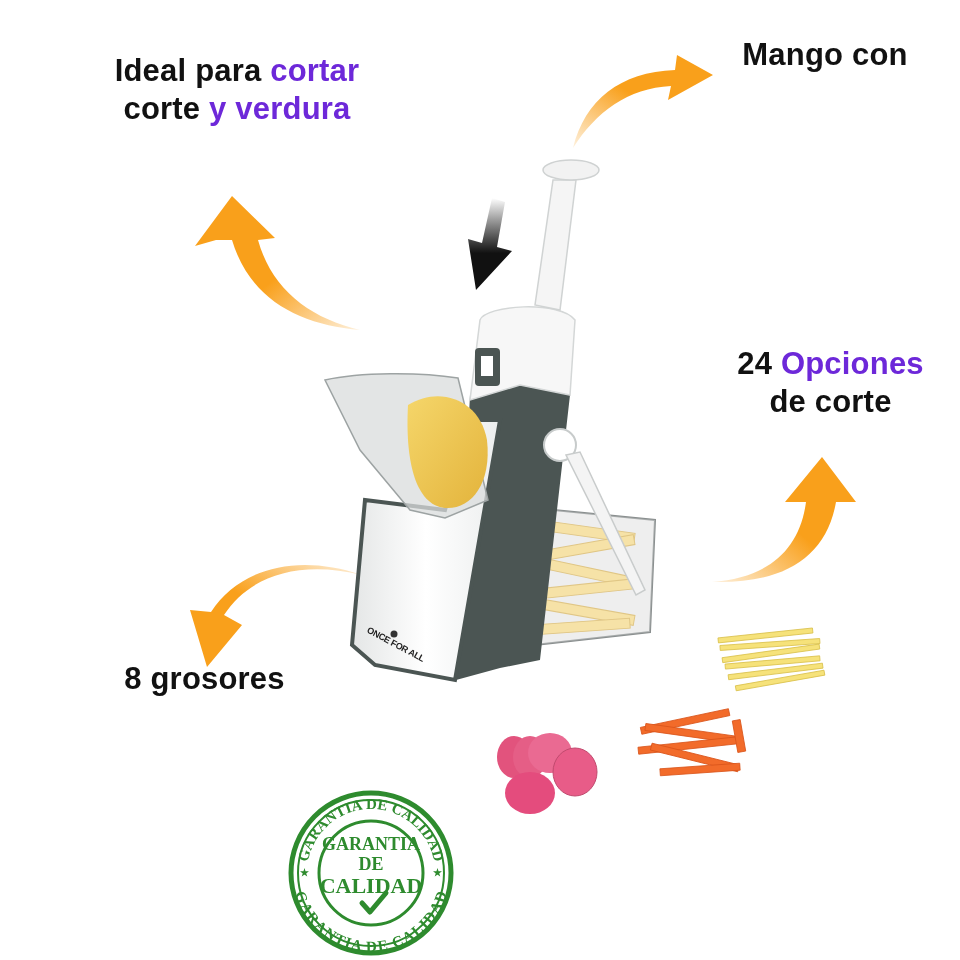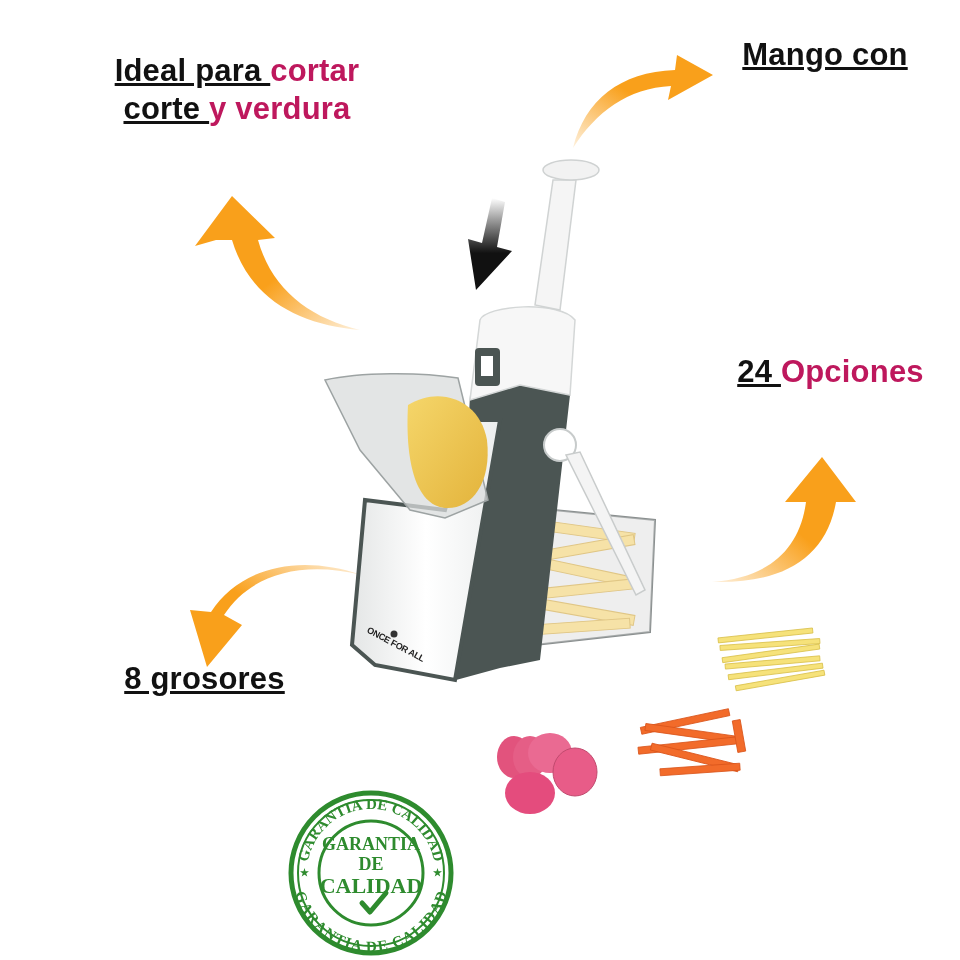--- a/index.html
+++ b/index.html
@@ -1,38 +1,39 @@
 <!DOCTYPE html>
 <html><head>
 <meta charset="utf-8">
 <style>
   html, body { margin:0; padding:0; }
   body { width:960px; height:960px; background:#ffffff; position:relative; overflow:hidden;
          font-family:"Liberation Sans", "DejaVu Sans", sans-serif; }
   .caption { position:absolute; font-weight:bold; font-size:31px; line-height:38px; text-align:center; color:#111; letter-spacing:0.2px; }
-  .caption .hl { color:#be185d; }
-  .caption .dk { color:#111;text-decoration:underline; }
+  .caption .hl { color:#6d28d9; }
+  .caption .dk { color:#111; }
   svg.layer { position:absolute; left:0; top:0; }
   .stamp-text { font-family:"Liberation Serif", "DejaVu Serif", serif; font-weight:bold; fill:#2e8b2e; }
   .brand { position:absolute; font-size:9px; font-weight:bold; color:#222; transform:rotate(28deg); transform-origin:left top; white-space:nowrap; letter-spacing:-0.3px; }
 </style>
 </head>
 <body>
 
 <div class="caption" style="left:92px; top:52px; width:290px;">
   <span class="dk">Ideal para </span><span class="hl">cortar</span><br>
   <span class="dk">corte </span><span class="hl">y verdura</span>
 </div>
 
 <div class="caption" style="left:720px; top:36px; width:210px;">
   <span class="dk">Mango con</span><br>
 </div>
 
-<div class="caption" style="left:718px; top:345px; width:225px;margin-top:8px;">
+<div class="caption" style="left:718px; top:345px; width:225px;">
   <span class="dk">24 </span><span class="hl">Opciones</span><br>
+  <span class="dk">de corte</span>
 </div>
 
 <div class="caption" style="left:102px; top:660px; width:205px;">
   <span class="dk">8 grosores</span><br>
 </div>
 
 <svg class="layer" width="960" height="960" viewBox="0 0 960 960">
   <defs>
     <linearGradient id="fadeUL" x1="1" y1="1" x2="0" y2="0">
       <stop offset="0" stop-color="#f9a01b" stop-opacity="0.15"></stop>

